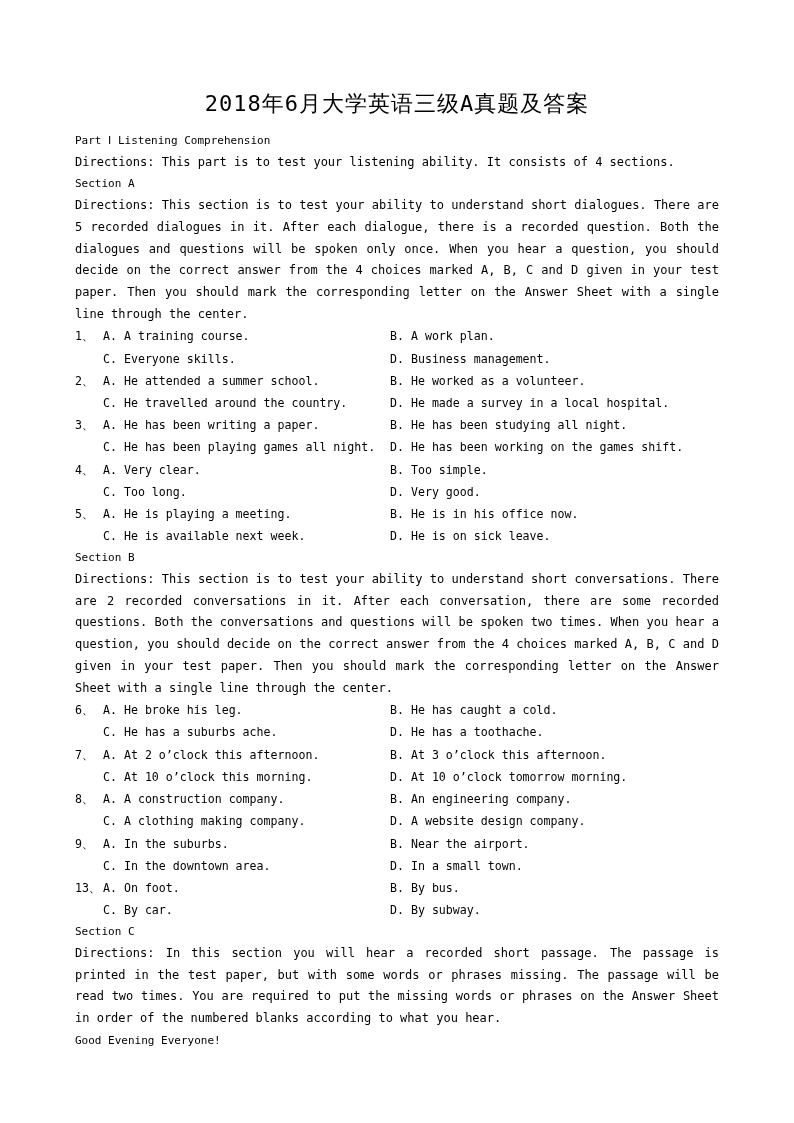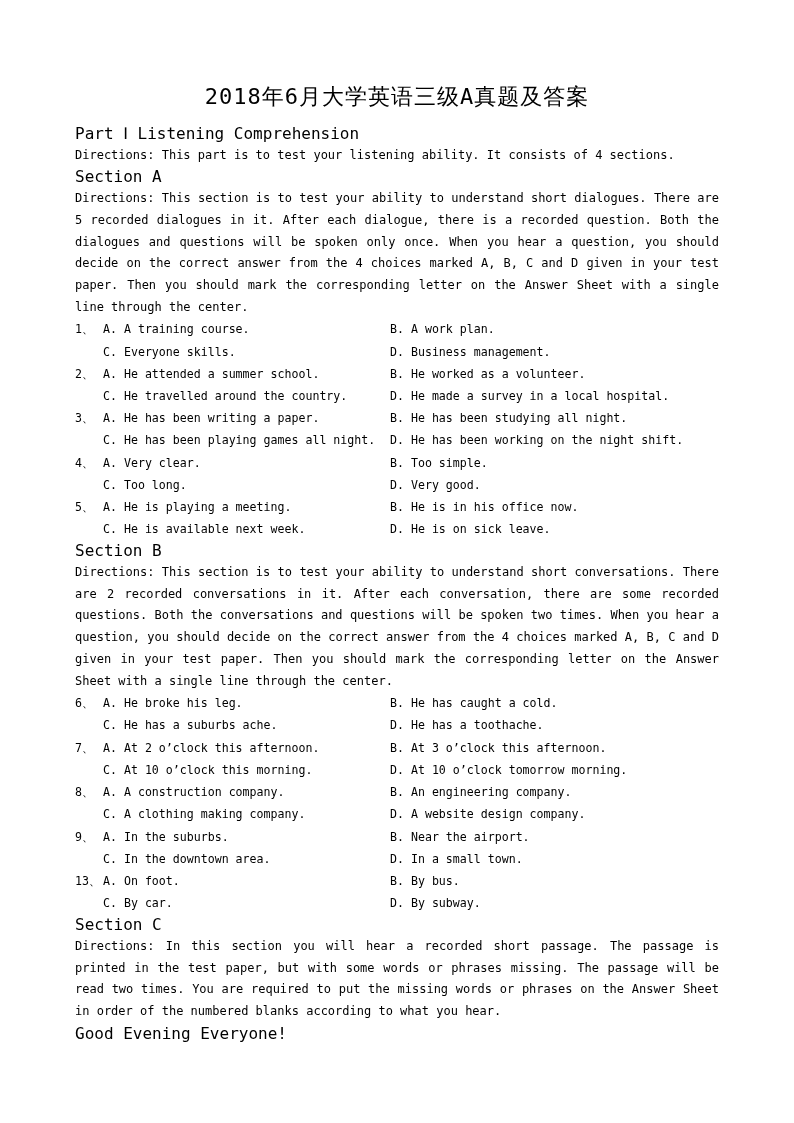--- a/index.html
+++ b/index.html
@@ -16,30 +16,30 @@
     color: #000000;
     font-family: "DejaVu Sans Mono", "Liberation Mono", monospace;
   }
   .content {
     position: absolute;
     left: 75px;
     top: 84px;
     width: 644px;
   }
   .doc-title {
-    margin: 0 0 13px 0;
+    margin: 7px 0 13px 0;
     font-size: 22px;
     line-height: 26px;
     font-weight: normal;
     text-align: center;
     letter-spacing: 1px;
     white-space: nowrap;
   }
   .line {
-    font-size: 16px;
+    font-size: 11px;
     line-height: 21.7px;
     white-space: nowrap;
   }
   .para {
     font-size: 12px;
     line-height: 21.7px;
     text-align: justify;
   }
   .qrow {
     display: flex;
@@ -95,21 +95,21 @@
           <span class="col-b">D. He made a survey in a local hospital.</span>
         </div>
         <div class="qrow">
           <span class="qnum">3、</span>
           <span class="col-a">A. He has been writing a paper.</span>
           <span class="col-b">B. He has been studying all night.</span>
         </div>
         <div class="qrow">
           <span class="qnum hidden-num">3、</span>
           <span class="col-a">C. He has been playing games all night.</span>
-          <span class="col-b">D. He has been working on the night shift.</span>
+          <span class="col-b">D. He has been working on the games shift.</span>
         </div>
         <div class="qrow">
           <span class="qnum">4、</span>
           <span class="col-a">A. Very clear.</span>
           <span class="col-b">B. Too simple.</span>
         </div>
         <div class="qrow">
           <span class="qnum hidden-num">4、</span>
           <span class="col-a">C. Too long.</span>
           <span class="col-b">D. Very good.</span>

